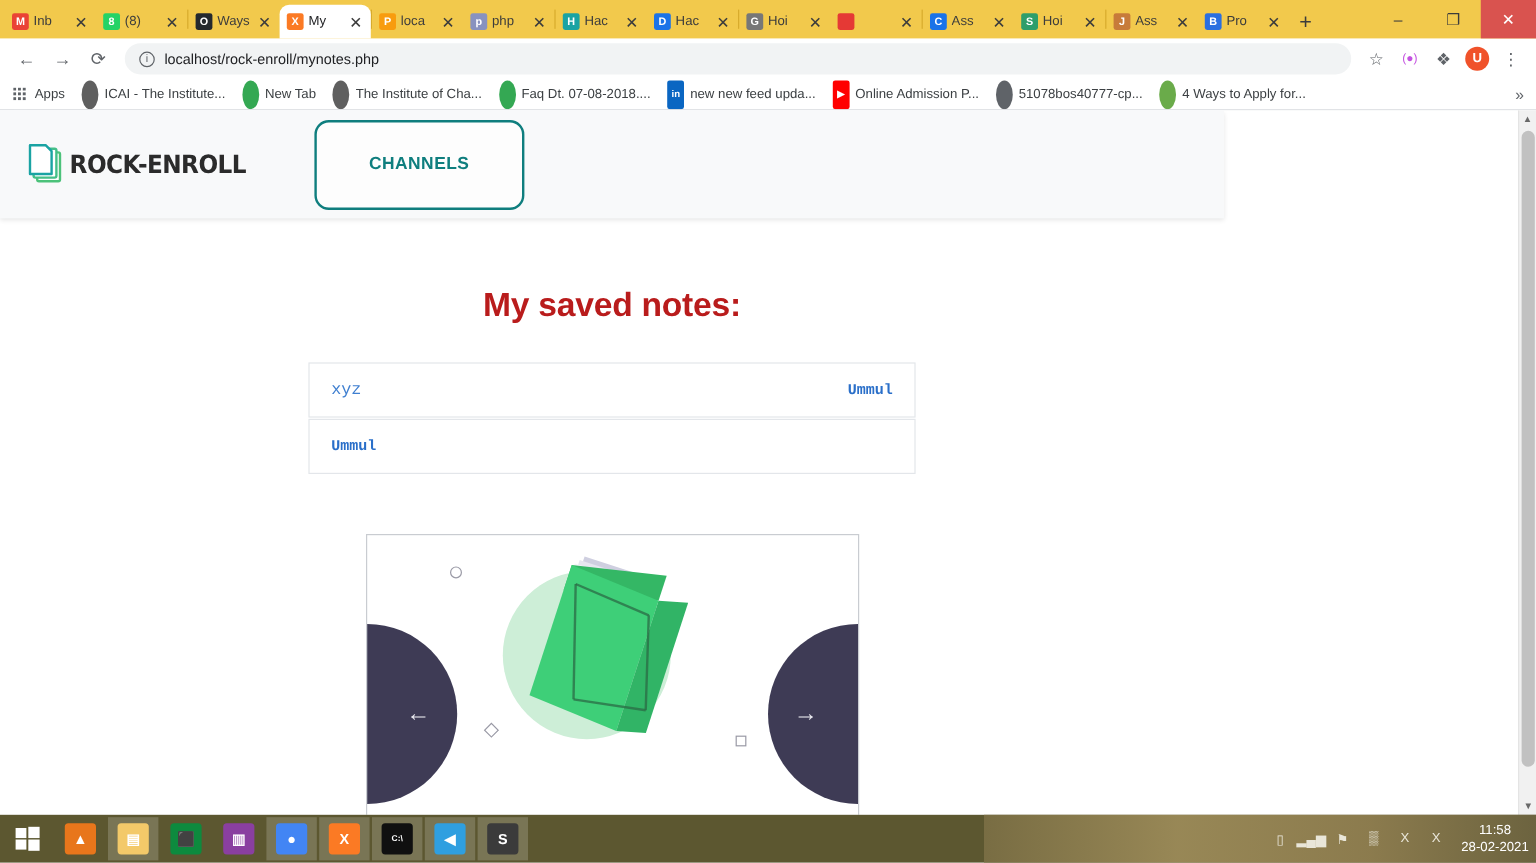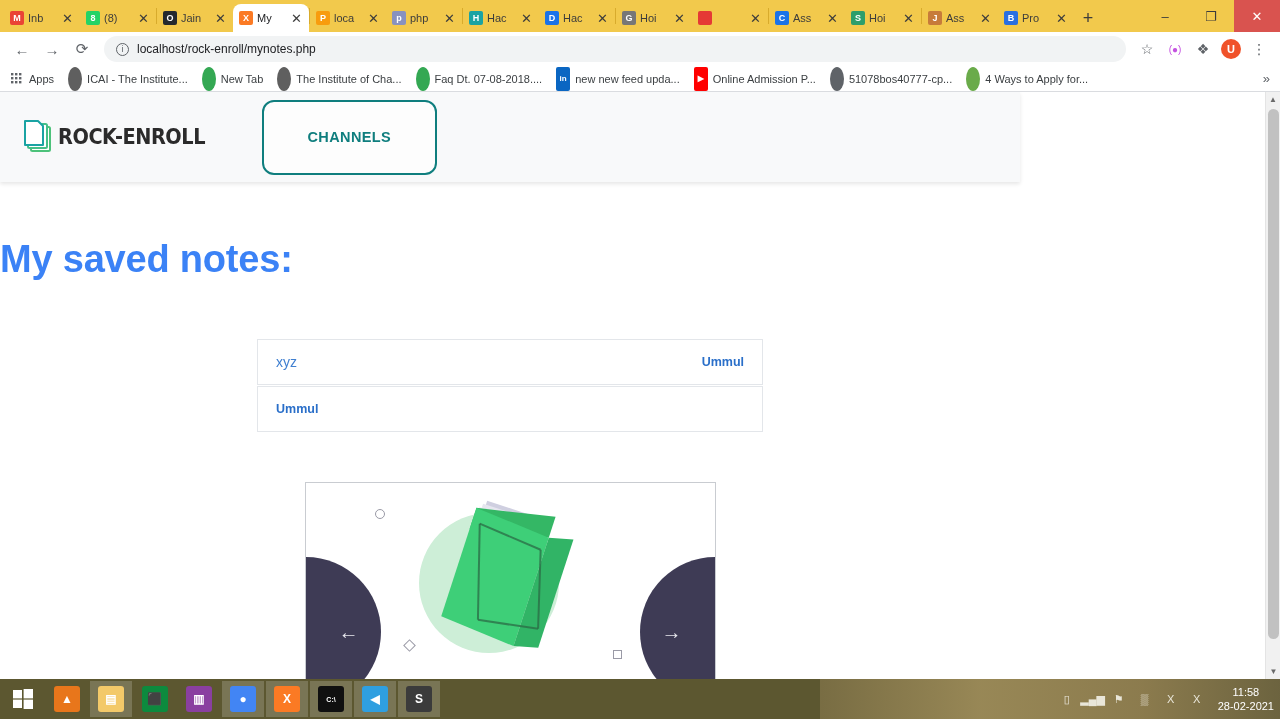--- a/index.html
+++ b/index.html
@@ -94,25 +94,25 @@
     color: #2b2b2b; transform: scaleX(0.92); transform-origin: left center;
   }
   .navbtn-box {
     min-width: 175px; height: 75px; border: 2px solid #0f7e7e; border-radius: 12px;
     background: #fdfdfd; display: flex; align-items: center; justify-content: center;
     font-size: 14.5px; font-weight: bold; color: #0f7e7e; letter-spacing: .4px;
   }
 
   .content { padding-top: 56px; }
   .page-title {
-    font-size: 38px; font-weight: bold; color: #3b82f6;
+    text-align: center; font-size: 28px; font-weight: bold; color: #b91c1c;
     letter-spacing: -0.2px;
   }
   .notes-list {
-    width: 506px; margin: 58px auto 0;
+    width: 506px; margin: 32px auto 0; font-family: Liberation Mono, monospace;
   }
   .note-row {
     background: #ffffff; border: 1px solid #e3e6ea;
     height: 46px; display: flex; align-items: center;
     padding: 0 18px; font-size: 14px;
   }
   .note-row + .note-row { margin-top: 1px; }
   .note-title { color: #3f7fd0; flex: 1 1 auto; }
   .note-author { color: #2a6fc9; font-weight: bold; font-size: 12.5px; }
 
@@ -202,21 +202,21 @@
           <span class="tclose">✕</span>
         </div>
         <div class="tab">
           <span class="favicon" style="background: rgb(37, 211, 102);">8</span>
           <span class="tlabel">(8)</span>
           <span class="tclose">✕</span>
         </div>
         <span class="tab-sep"></span>
         <div class="tab">
           <span class="favicon" style="background: rgb(36, 41, 46);">O</span>
-          <span class="tlabel">Jain</span>
+          <span class="tlabel">Ways</span>
           <span class="tclose">✕</span>
         </div>
         <div class="tab active">
           <span class="favicon" style="background: rgb(251, 122, 36);">X</span>
           <span class="tlabel">My</span>
           <span class="tclose">✕</span>
         </div>
         <span class="tab-sep"></span>
         <div class="tab">
           <span class="favicon" style="background: rgb(248, 156, 14);">P</span>

